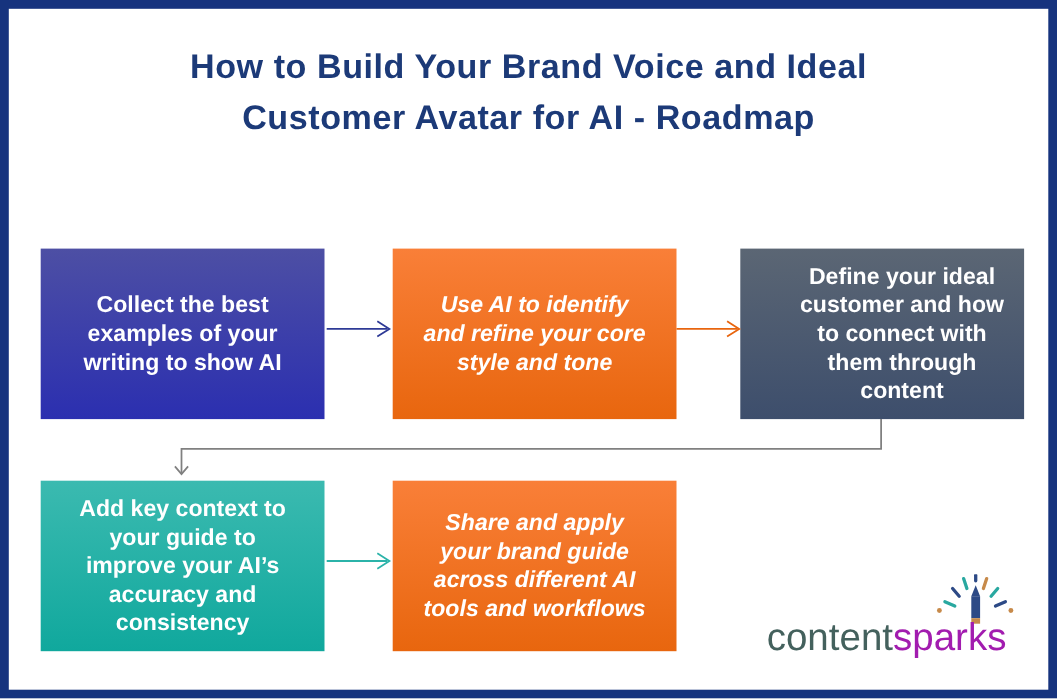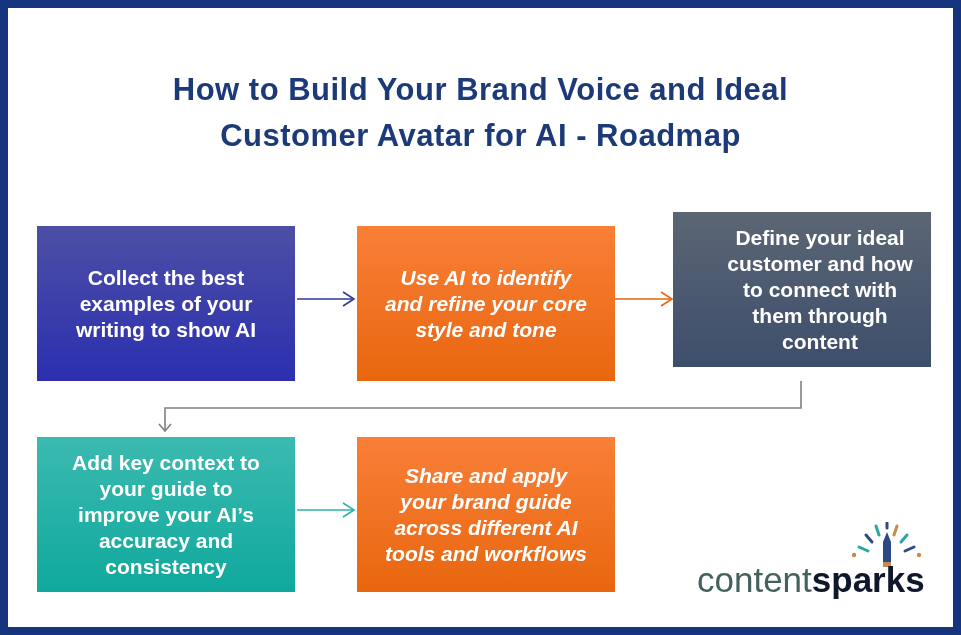--- a/index.html
+++ b/index.html
@@ -2,49 +2,49 @@
 <html><head>
 <meta charset="utf-8">
 <style>
   html,body { margin:0; padding:0; background:#e9e9e9; }
   .canvas {
     position:relative; width:961px; height:635px; margin:0 auto;
     background:#ffffff; border:8px solid #16337e; box-sizing:border-box;
     font-family:"Liberation Sans","DejaVu Sans",sans-serif; overflow:hidden;
   }
   .title {
-    position:absolute; top:59px; left:0; width:945px;
+    position:absolute; top:30px; left:0; width:945px;
     text-align:center; font-size:31px; font-weight:bold; letter-spacing:0.5px;
     line-height:46px; color:#1c3a78; white-space:pre-line;
   }
   .step {
     position:absolute; width:258px; height:155px;
     display:flex; align-items:center; justify-content:center;
     text-align:center; color:#ffffff; font-weight:bold;
     font-size:21px; line-height:26px; padding:0 8px; box-sizing:border-box;
   }
   .step-text { white-space:pre-line; }
   .step-1 { left:29px;  top:218px; background:linear-gradient(#4d4fa4,#2b2fb0);align-items:center; }
   .step-2 { left:349px; top:218px; background:linear-gradient(#f97f38,#e8660e);font-style:italic; }
-  .step-3 { left:665px; top:204px; background:linear-gradient(#5b6674,#3d4e6c);padding-left:44px; }
+  .step-3 { left:665px; top:218px; background:linear-gradient(#5b6674,#3d4e6c);padding-left:44px; }
   .step-4 { left:29px;  top:429px; background:linear-gradient(#3bbab0,#10a89d); }
   .step-5 { left:349px; top:429px; background:linear-gradient(#f97f38,#e8660e);font-style:italic; }
   .arrow { position:absolute; }
   .arrow-1 { left:288px; top:280px; }
   .arrow-2 { left:606px; top:280px; }
   .arrow-3 { left:288px; top:491px; }
   .elbow   { left:147px; top:372px; }
   .logo { position:absolute; left:689px; top:514px; width:256px; height:84px; }
   .logo-burst { position:absolute; left:148px; top:0; }
   .logo-text {
     position:absolute; left:0; top:38px; width:256px;
     font-size:35px; letter-spacing:0px; white-space:nowrap;
   }
   .logo-content { color:#44615d; font-weight:normal; }
-  .logo-sparks  { color:#0f172a; font-weight:bold; }
+  .logo-sparks  { color:#a21caf; font-weight:normal; }
 </style>
 </head>
 <body>
 
 <div class="canvas">
 
   <div class="title">How to Build Your Brand Voice and Ideal
 Customer Avatar for AI - Roadmap</div>
 
   <div class="step step-1">

